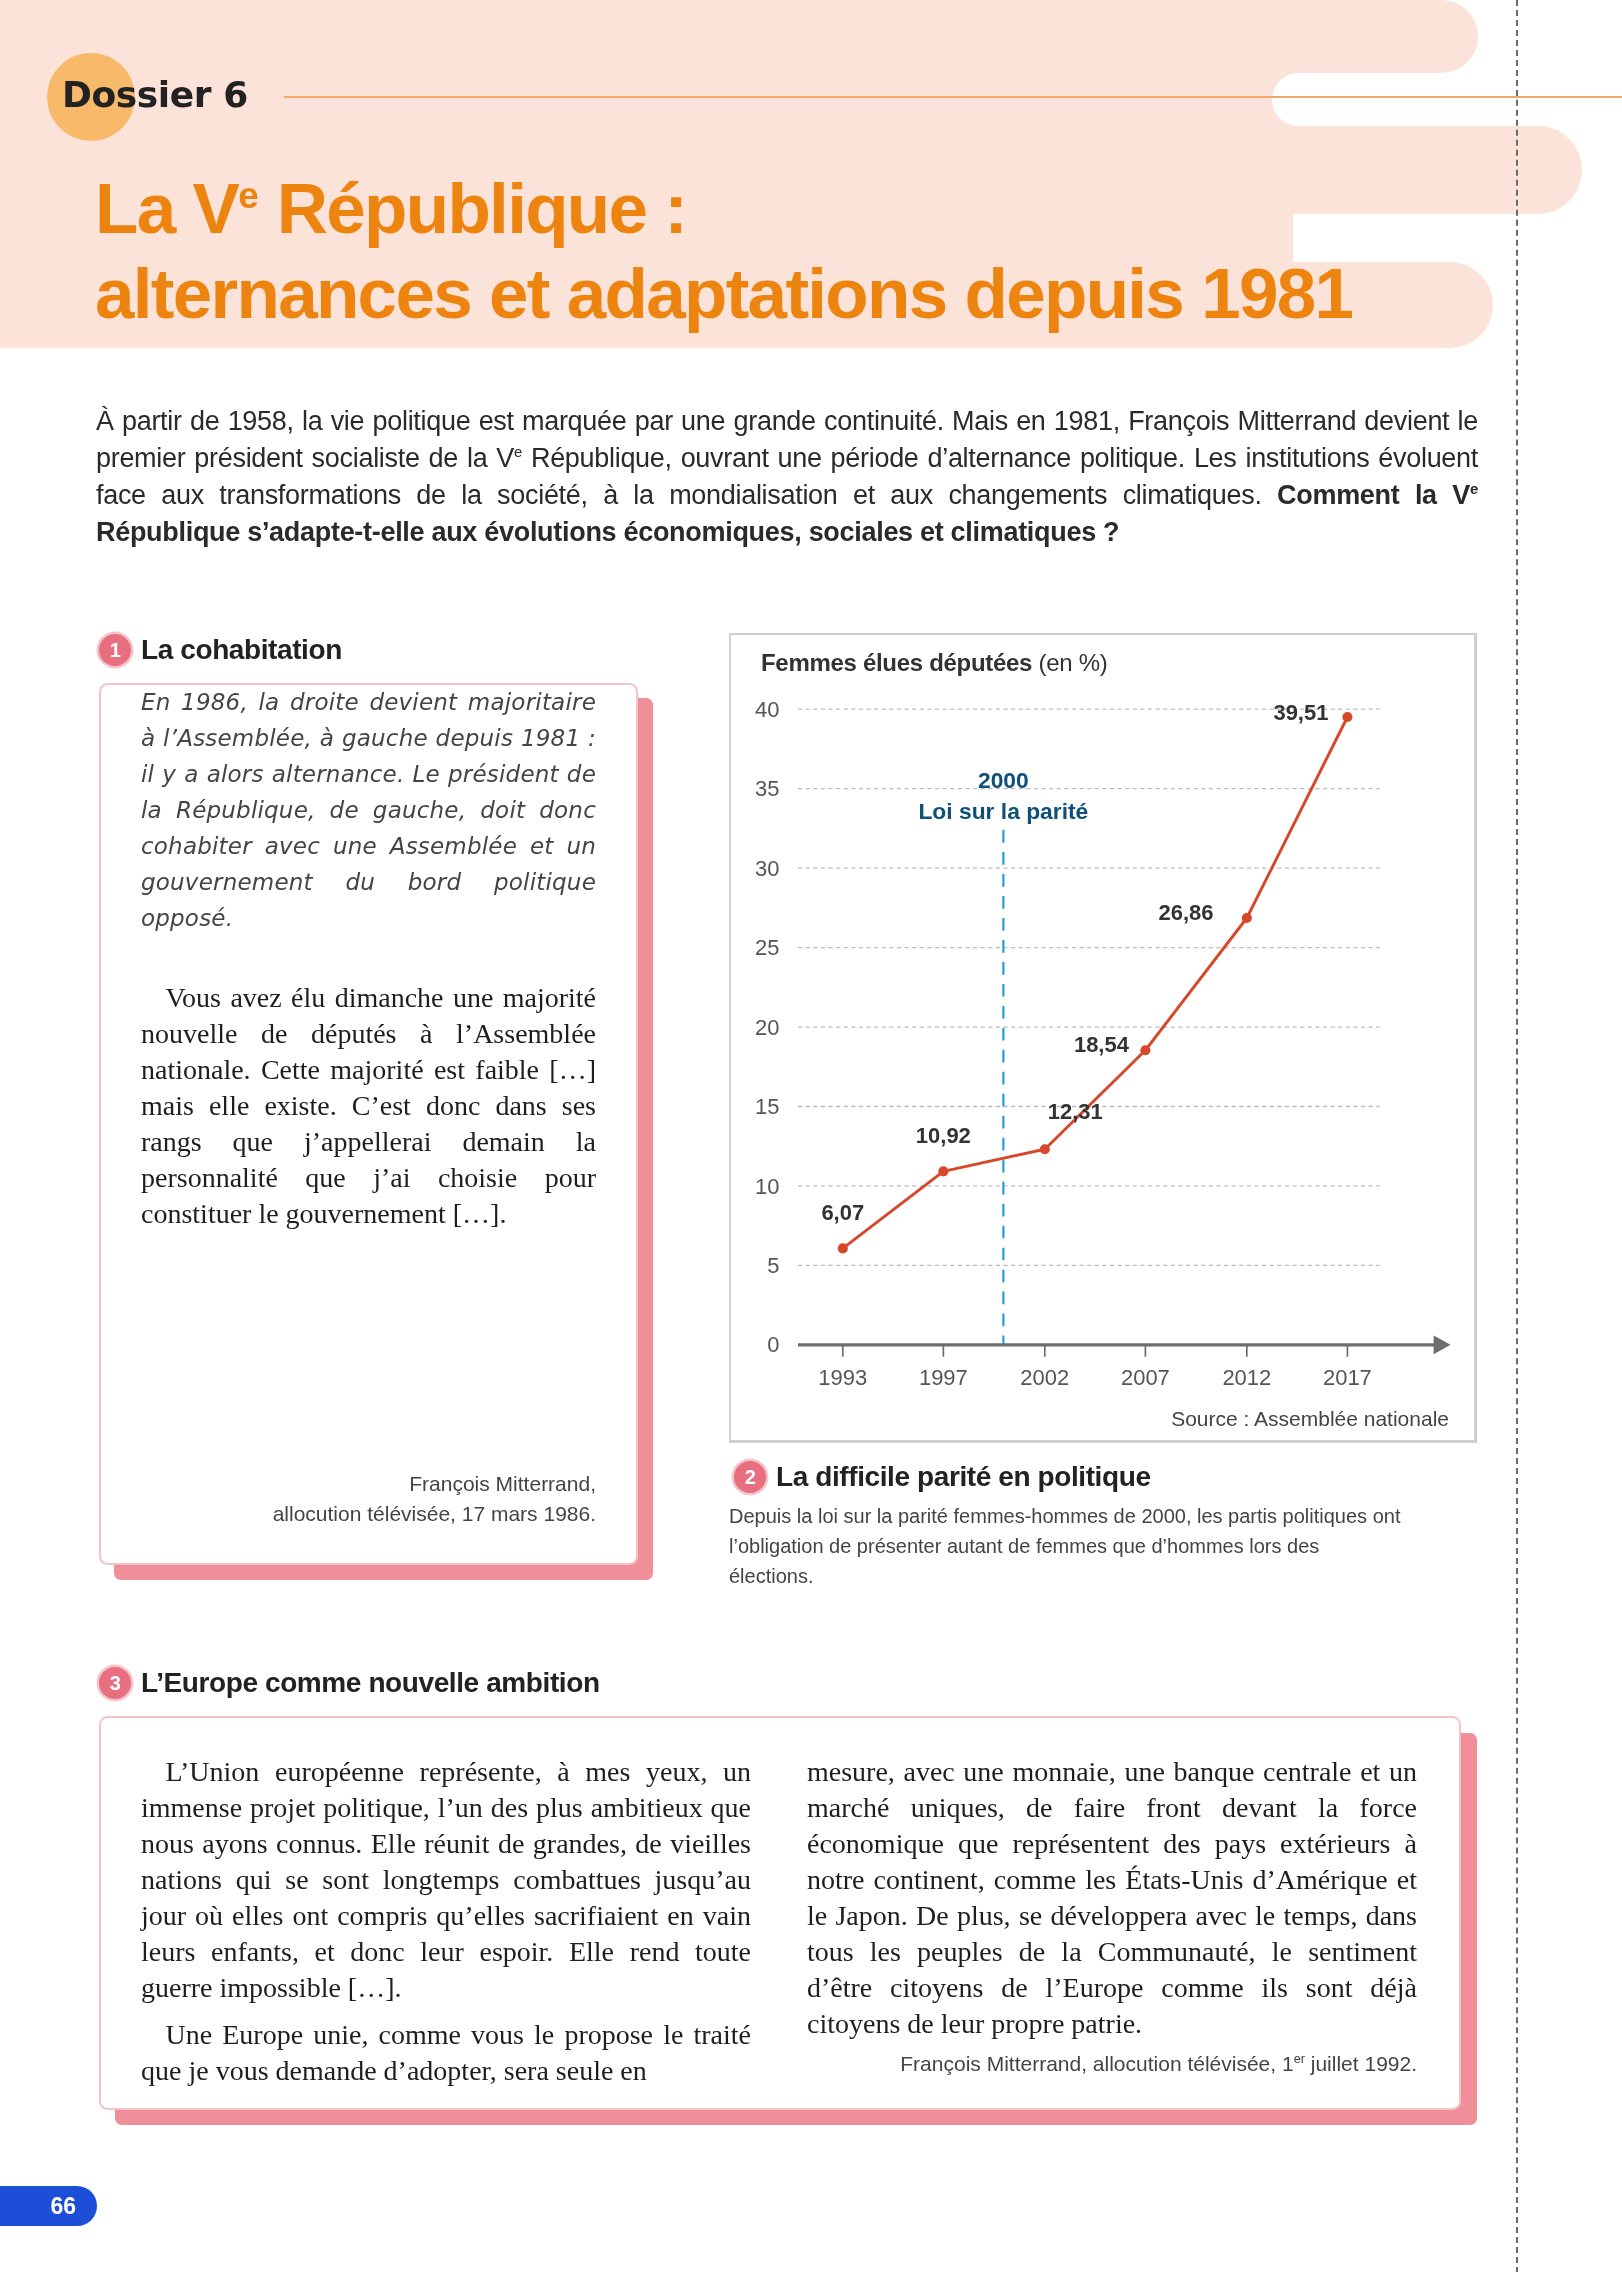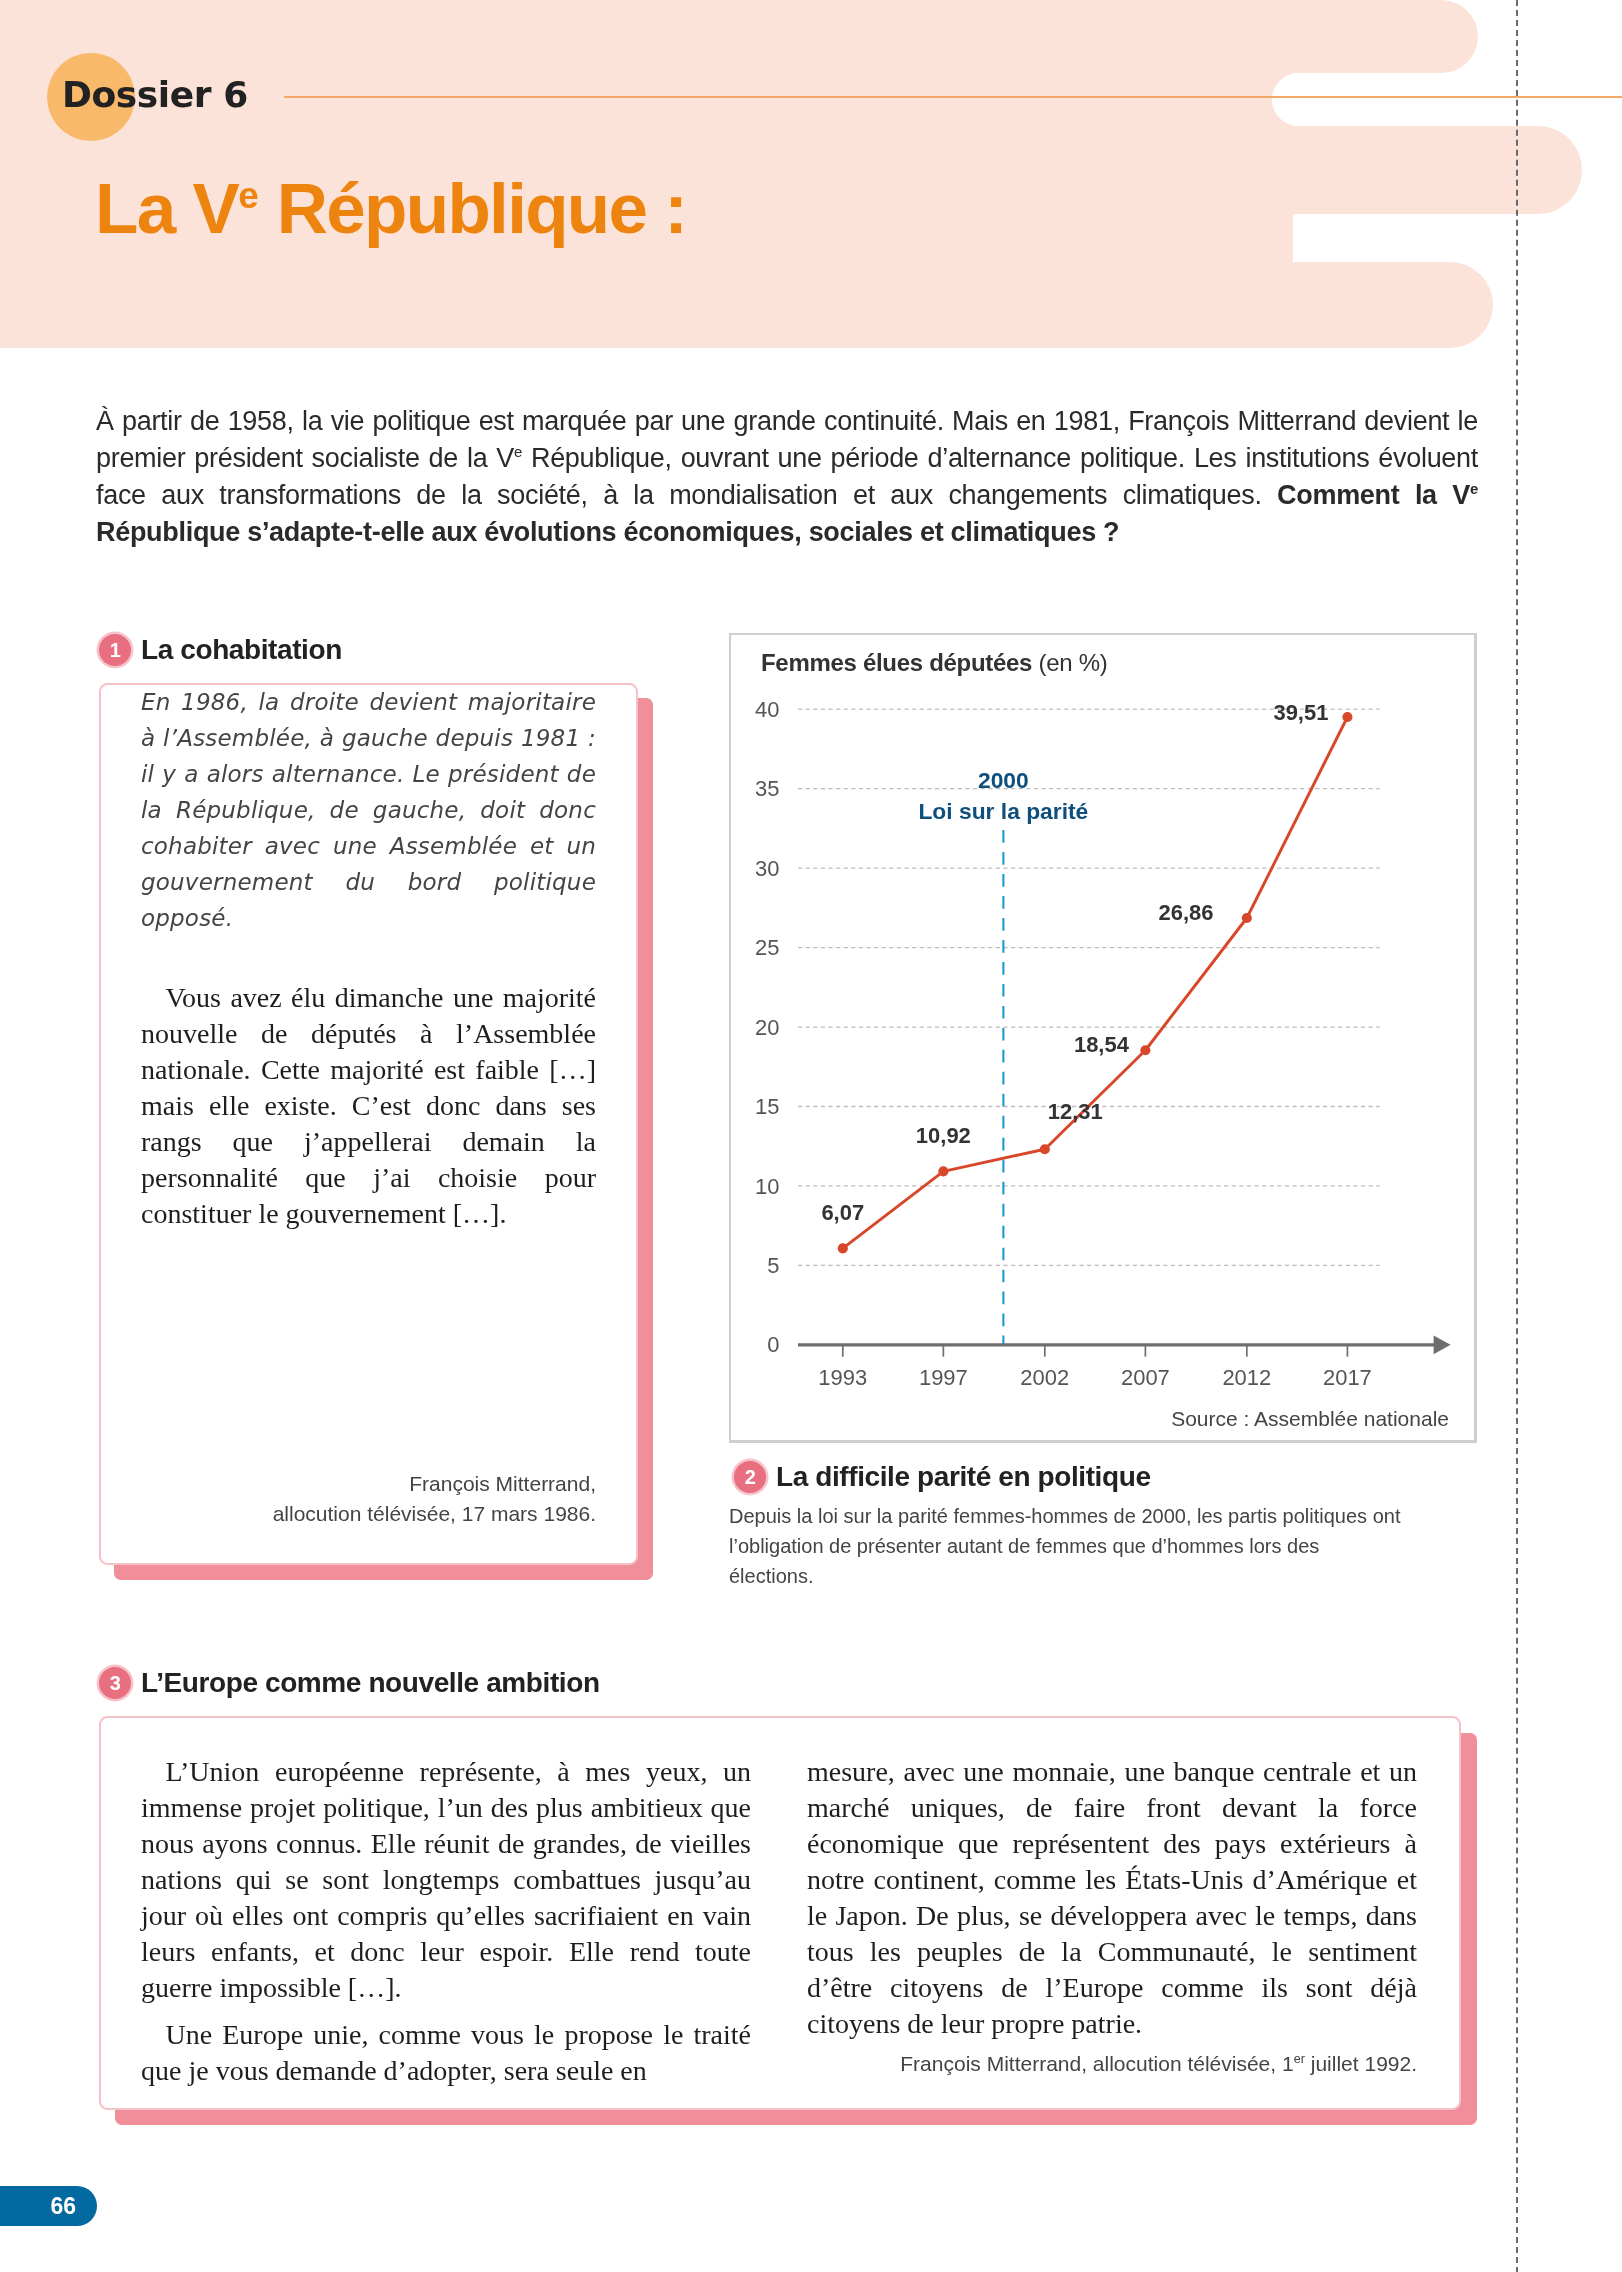--- a/index.html
+++ b/index.html
@@ -57,40 +57,41 @@
 
   .doc3-heading { left: 99px; top: 1667px; }
   .doc3-col { position: absolute; top: 1754px; width: 610px; }
   .doc3-col.left { left: 141px; }
   .doc3-col.right { left: 807px; }
   .doc3-col p + p { margin-top: 11px; }
   .doc3-col .no-indent { text-indent: 0; }
   .doc3-attr { position: absolute; left: 807px; top: 2049px; width: 610px; }
   .doc3-attr sup { font-size: 12.7px; vertical-align: 7.6px; line-height: 0; }
 
-  .page-number { position: absolute; left: 0; top: 2186px; width: 97px; height: 40px; background: #0369a1; border-radius: 0 20px 20px 0; color: #fff; font-family: "Liberation Sans", sans-serif; font-weight: bold; font-size: 23px; display: flex; align-items: center; justify-content: flex-end; padding-right: 21px; }
+  .page-number { position: absolute; left: 0; top: 2186px; width: 97px; height: 40px; background: #1d4ed8; border-radius: 0 20px 20px 0; color: #fff; font-family: "Liberation Sans", sans-serif; font-weight: bold; font-size: 23px; display: flex; align-items: center; justify-content: flex-end; padding-right: 21px; }
 </style>
 </head>
 <body>
 
 <div class="band band-left"></div>
 <div class="band band-1"></div>
 <div class="band band-2"></div>
 <div class="band band-3"></div>
 <div class="notch notch-1"></div>
 <div class="notch notch-2"></div>
 
 <div class="dash-vline"></div>
 
 <div class="dossier-circle"></div>
 <div class="dossier-label">Dossier 6</div>
 <div class="dossier-line"></div>
 
 <h1 class="page-title">
   <span>La V</span><sup>e</sup><span> République :</span><br>
+  <span>alternances et adaptations depuis 1981</span>
 </h1>
 
 <p class="intro"><span>À partir de 1958, la vie politique est marquée par une grande continuité. Mais en 1981, François Mitterrand devient le premier président socialiste de la V</span><sup>e</sup><span> République, ouvrant une période d’alternance politique. Les institutions évoluent face aux transformations de la société, à la mondialisation et aux changements climatiques. </span><b><span>Comment la V</span><sup>e</sup><span> République s’adapte-t-elle aux évolutions économiques, sociales et climatiques ?</span></b></p>
 
 <div class="doc-heading" style="left:99px; top:634px;">
   <span class="num-badge">1</span>
   <span>La cohabitation</span>
 </div>
 <div class="card-shadow" style="left:114px; top:698px; width:539px; height:882px;"></div>
 <div class="card" style="left:99px; top:683px; width:539px; height:882px;"></div>

